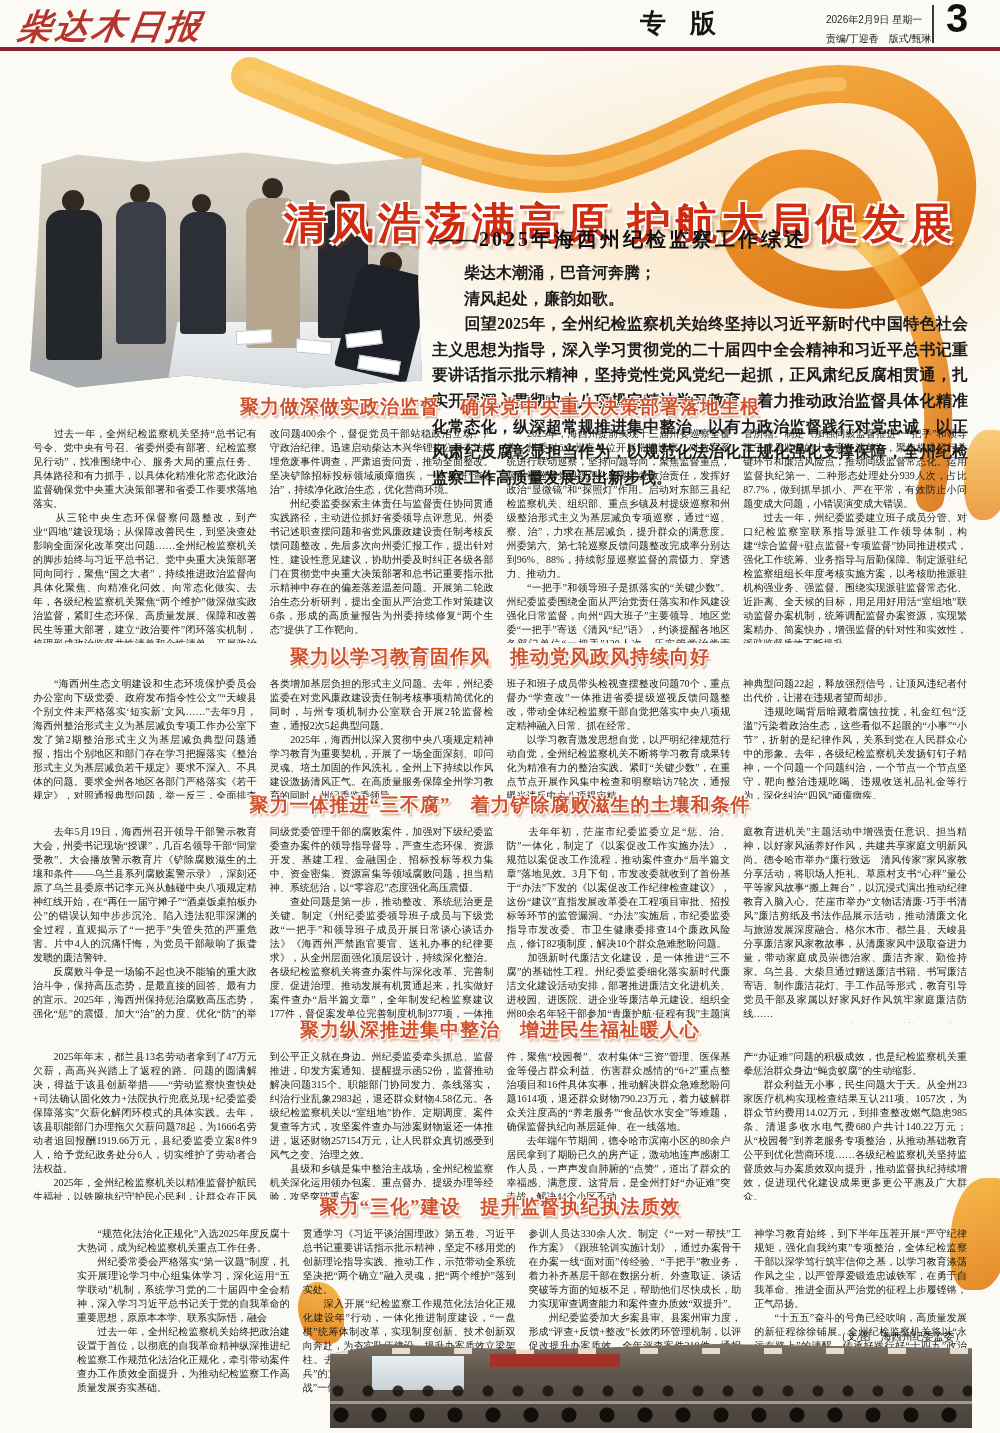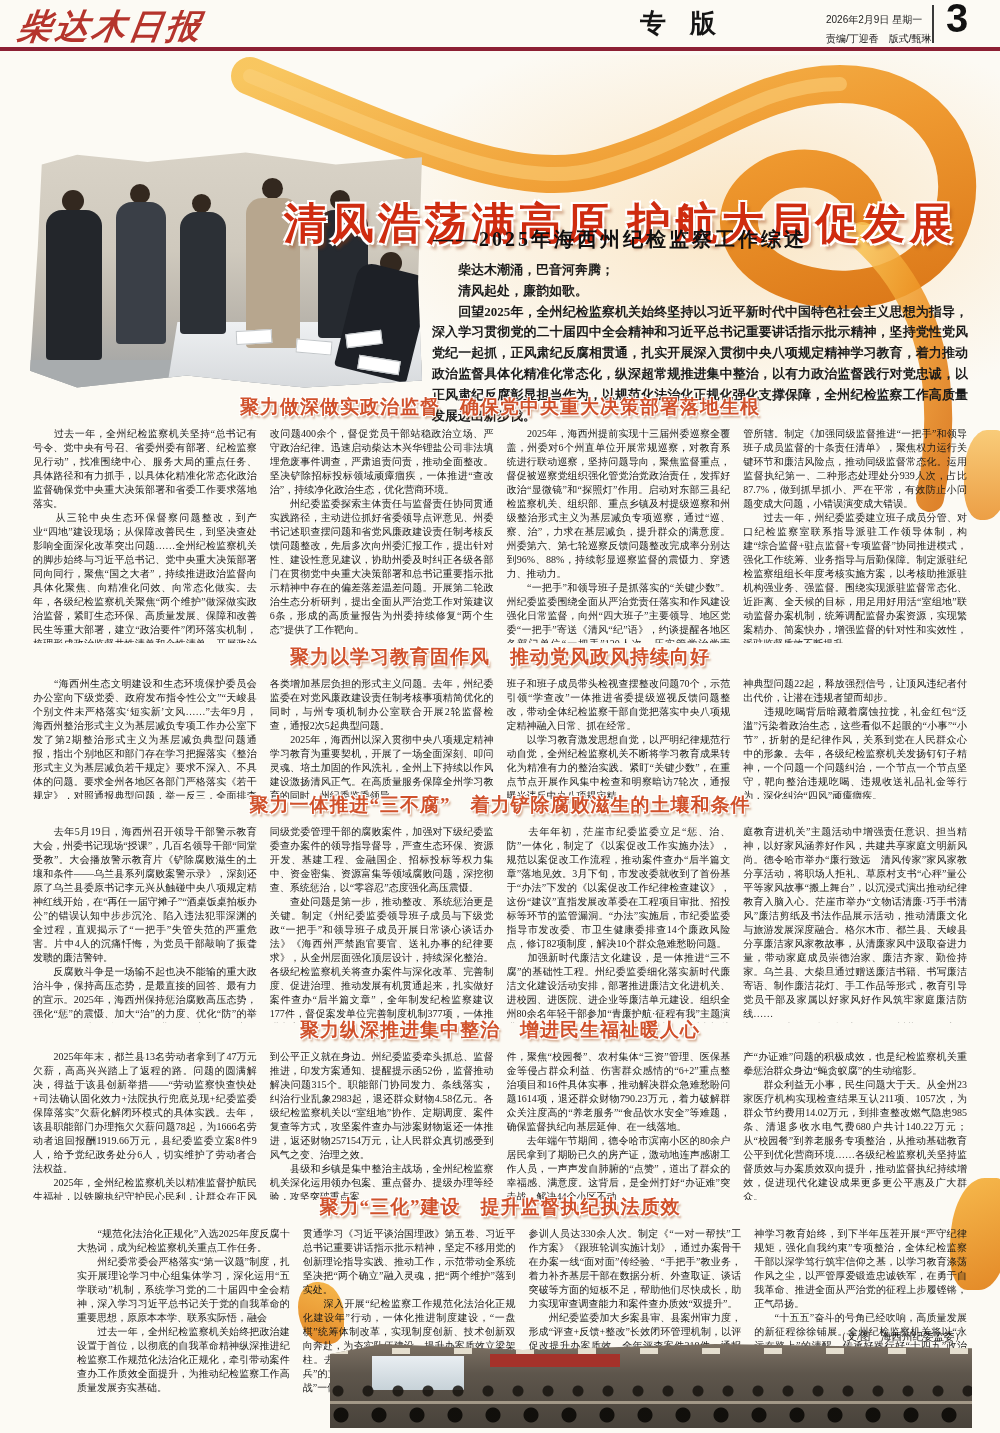--- a/index.html
+++ b/index.html
@@ -26,21 +26,21 @@
   .rib-b{left:298px;top:1282px;width:46px;height:62px;background:linear-gradient(200deg,#f6b23a,#df7a10);
          border-radius:40% 55% 30% 60%;}
   .rib-c{right:-10px;top:430px;width:46px;height:90px;background:linear-gradient(180deg,#f8c05a,#e8881a);
          border-radius:50% 30% 55% 35%;opacity:.8;}
   
   .title{position:absolute;left:250px;top:166px;width:740px;text-align:center;z-index:3;
          font-size:43px;font-weight:900;letter-spacing:4px;color:#cf2c10;
          text-shadow:-2px -2px 0 #fff,2px -2px 0 #fff,-2px 2px 0 #fff,2px 2px 0 #fff,4px 5px 3px rgba(150,60,15,.40);}
   .subtitle{position:absolute;left:250px;top:226px;width:740px;text-align:center;z-index:3;
             font-size:20px;font-weight:bold;color:#101010;letter-spacing:3px;}
-  .intro{position:absolute;left:432px;top:260px;width:536px;z-index:3;font-size:13px;font-weight:bold;
+  .intro{position:absolute;left:432px;top:260px;width:536px;z-index:3;font-size:16px;font-weight:bold;
          line-height:1.6;color:#1b1b1b;text-align:justify;}
   .intro p{margin:0;}
   
   .photo-top{position:absolute;left:30px;top:150px;width:392px;height:240px;z-index:2;
      clip-path:polygon(3% 6%,12% 2%,30% 5%,55% 1%,78% 6%,100% 3%,99% 55%,100% 96%,70% 99%,40% 94%,12% 99%,0 92%,2% 40%);
      background:linear-gradient(180deg,#d9d3c7 0%,#cfc9bd 42%,#bab5ac 70%,#9da1a4 100%);}
   .floor{position:absolute;left:0;bottom:0;width:100%;height:30px;background:#a8acae;}
   .ptable{position:absolute;right:-12px;bottom:0;width:262px;height:68px;transform:skewX(-9deg);
           background:linear-gradient(180deg,#eef0f2,#d6d9dc);}
   .paper{position:absolute;background:#fff;border:1px solid #c2c6c9;width:34px;height:12px;}
@@ -172,38 +172,38 @@
     <h2>聚力以学习教育固作风　推动党风政风持续向好</h2>
     <div class="cols">
         <div class="col">
           <p>　　“海西州生态文明建设和生态环境保护委员会办公室向下级党委、政府发布指令性公文”“天峻县个别文件未严格落实‘短实新’文风……”去年9月，海西州整治形式主义为基层减负专项工作办公室下发了第2期整治形式主义为基层减负典型问题通报，指出个别地区和部门存在学习把握落实《整治形式主义为基层减负若干规定》要求不深入、不具体的问题。要求全州各地区各部门严格落实《若干规定》，对照通报典型问题，举一反三，全面排查整治</p>
         </div>
         <div class="col">
           <p>各类增加基层负担的形式主义问题。去年，州纪委监委在对党风廉政建设责任制考核事项精简优化的同时，与州专项机制办公室联合开展2轮监督检查，通报2次5起典型问题。</p>
           <p>　　2025年，海西州以深入贯彻中央八项规定精神学习教育为重要契机，开展了一场全面深刻、叩问灵魂、培土加固的作风洗礼，全州上下持续以作风建设激扬清风正气。在高质量服务保障全州学习教育的同时，州纪委监委领导</p>
         </div>
         <div class="col">
-          <p>班子和班子成员带头检视查摆整改问题70个，示范引领“学查改”一体推进省委提级巡视反馈问题整改，带动全体纪检监察干部自觉把落实中央八项规定精神融入日常、抓在经常。</p>
+          <p>班子和班子成员带头检视查摆整改问题70个，重点督办“学查改”一体推进省委提级巡视反馈问题整改，带动全体纪检监察干部自觉把落实中央八项规定精神融入日常、抓在经常。</p>
           <p>　　以学习教育激发思想自觉，以严明纪律规范行动自觉，全州纪检监察机关不断将学习教育成果转化为精准有力的整治实践。紧盯“关键少数”，在重点节点开展作风集中检查和明察暗访7轮次，通报曝光违反中央八项规定精</p>
         </div>
         <div class="col">
           <p>神典型问题22起，释放强烈信号，让顶风违纪者付出代价，让潜在违规者望而却步。</p>
           <p>　　违规吃喝背后暗藏着腐蚀拉拢，礼金红包“泛滥”污染着政治生态，这些看似不起眼的“小事”“小节”，折射的是纪律作风，关系到党在人民群众心中的形象。去年，各级纪检监察机关发扬钉钉子精神，一个问题一个问题纠治，一个节点一个节点坚守，靶向整治违规吃喝、违规收送礼品礼金等行为，深化纠治“四风”顽瘴痼疾。</p>
         </div>
       </div>
   </section>
   <section class="sec s3">
     <h2>聚力一体推进“三不腐”　着力铲除腐败滋生的土壤和条件</h2>
     <div class="cols">
         <div class="col">
           <p>　　去年5月19日，海西州召开领导干部警示教育大会，州委书记现场“授课”，几百名领导干部“同堂受教”。大会播放警示教育片《铲除腐败滋生的土壤和条件——乌兰县系列腐败案警示录》，深刻还原了乌兰县委原书记李元兴从触碰中央八项规定精神红线开始，在“再任一届守摊子”“酒桌饭桌拍板办公”的错误认知中步步沉沦、陷入违法犯罪深渊的全过程，直观揭示了“一把手”失管失范的严重危害。片中4人的沉痛忏悔，为党员干部敲响了振聋发聩的廉洁警钟。</p>
           <p>　　反腐败斗争是一场输不起也决不能输的重大政治斗争，保持高压态势，是最直接的回答、最有力的宣示。2025年，海西州保持惩治腐败高压态势，强化“惩”的震慑、加大“治”的力度、优化“防”的举措，深化标本兼治、一体推进“不敢腐、不能腐、不想腐”。各级纪检监察机关重点查处</p>
         </div>
         <div class="col">
-          <p>同级党委管理干部的腐败案件，加强对下级纪委监委查办案件的领导指导督导，严查生态环保、资源开发、基建工程、金融国企、招标投标等权力集中、资金密集、资源富集等领域腐败问题，深挖彻查、系统惩治，以“零容忍”态度强化高压震慑。</p>
+          <p>同级党委管理干部的腐败案件，加强对下级纪委监委查办案件的领导指导督导，严查生态环保、资源开发、基建工程、金融国企、招标投标等权力集中、资金密集、资源富集等领域腐败问题，担当精神、系统惩治，以“零容忍”态度强化高压震慑。</p>
           <p>　　查处问题是第一步，推动整改、系统惩治更是关键。制定《州纪委监委领导班子成员与下级党政“一把手”和领导班子成员开展日常谈心谈话办法》《海西州严禁跑官要官、送礼办事的纪律要求》，从全州层面强化顶层设计，持续深化整治。各级纪检监察机关将查办案件与深化改革、完善制度、促进治理、推动发展有机贯通起来，扎实做好案件查办“后半篇文章”，全年制发纪检监察建议177件，督促案发单位完善制度机制377项，一体推进办案、整改和治理。</p>
         </div>
         <div class="col">
           <p>　　去年年初，茫崖市纪委监委立足“惩、治、防”一体化，制定了《以案促改工作实施办法》，规范以案促改工作流程，推动案件查办“后半篇文章”落地见效。3月下旬，市发改委就收到了首份基于“办法”下发的《以案促改工作纪律检查建议》，这份“建议”直指发展改革委在工程项目审批、招投标等环节的监管漏洞。“办法”实施后，市纪委监委指导市发改委、市卫生健康委排查14个廉政风险点，修订82项制度，解决10个群众急难愁盼问题。</p>
           <p>　　加强新时代廉洁文化建设，是一体推进“三不腐”的基础性工程。州纪委监委细化落实新时代廉洁文化建设活动安排，部署推进廉洁文化进机关、进校园、进医院、进企业等廉洁单元建设。组织全州80余名年轻干部参加“青廉护航·征程有我”主题演讲比赛，展现青廉风采、激发青春力量；州直机关党员干部及家属在“廉洁清风润万家　家</p>
         </div>
         <div class="col">
           <p>庭教育进机关”主题活动中增强责任意识、担当精神，以好家风涵养好作风，共建共享家庭文明新风尚。德令哈市举办“廉行致远　清风传家”家风家教分享活动，将职场人拒礼、草原村支书“心秤”量公平等家风故事“搬上舞台”，以沉浸式演出推动纪律教育入脑入心。茫崖市举办“文物话清廉·巧手书清风”廉洁剪纸及书法作品展示活动，推动清廉文化与旅游发展深度融合。格尔木市、都兰县、天峻县分享廉洁家风家教故事，从清廉家风中汲取奋进力量，带动家庭成员崇德治家、廉洁齐家、勤俭持家。乌兰县、大柴旦通过赠送廉洁书籍、书写廉洁寄语、制作廉洁花灯、手工作品等形式，教育引导党员干部及家属以好家风好作风筑牢家庭廉洁防线……</p>
           <p>　　在强大震慑和政策感召下，全州共有10人主动投案、18人主动交代问题，治理腐败综合效能不断彰显。</p>
         </div>

